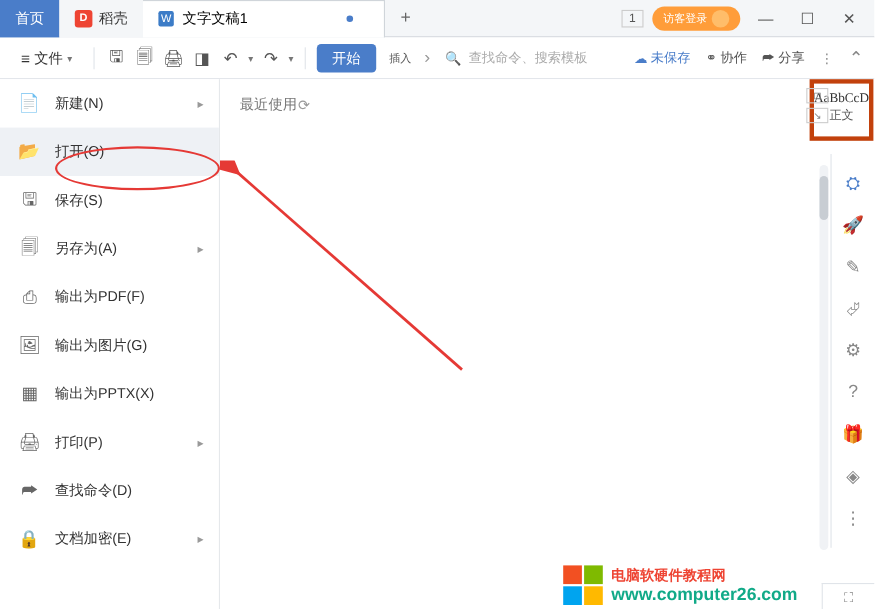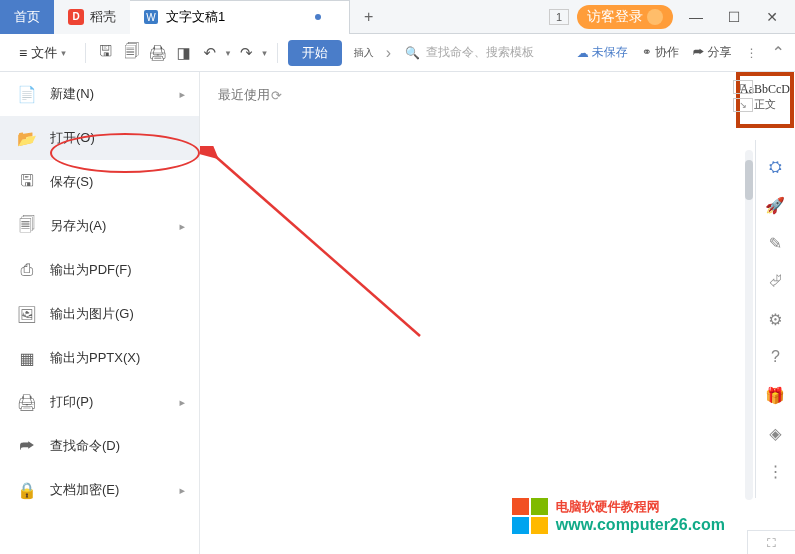--- a/index.html
+++ b/index.html
@@ -9,21 +9,21 @@
     .tab { height: 34px; display: flex; align-items: center; padding: 0 14px; font-size: 13px; position: relative; }
     .tab.home { background: #4a7dc9; color: #fff; }
     .tab.docker { background: #f4f6f8; color: #333; gap: 6px; }
     .docker-icon { width:16px; height:16px; background:#e43; border-radius:3px; display:inline-flex; align-items:center; justify-content:center; color:#fff; font-size:10px; font-weight:bold; }
     .tab.doc { background: #fff; border-top:1px solid #d0d5da; border-right:1px solid #d0d5da; gap:8px; min-width:220px; }
     .tab.doc .dot { width:6px; height:6px; background:#4a7dc9; border-radius:50%; position:absolute; right:28px; }
     .w-icon { width:14px; height:14px; background:#3c7cc7; color:#fff; font-size:10px; display:flex; align-items:center; justify-content:center; border-radius:2px; }
     .tab.add { padding:0 14px; color:#666; font-size:16px; }
     .titlebar-right { margin-left:auto; display:flex; align-items:center; gap:8px; padding-right:8px; }
     .pagenum { border:1px solid #ccc; padding:1px 6px; font-size:11px; color:#555; }
-    .login-pill { background:#ff9d3a; color:#fff; padding:3px 10px 3px 10px; border-radius:12px; font-size:14px; display:flex; align-items:center; gap:4px; }
+    .login-pill { background:#ff9d3a; color:#fff; padding:3px 10px 3px 10px; border-radius:12px; font-size:10px; display:flex; align-items:center; gap:4px; }
     .login-pill .avatar { width:16px; height:16px; background:#ffbd6a; border-radius:50%; display:inline-block; }
     .win-btn { width:30px; height:24px; display:flex; align-items:center; justify-content:center; color:#555; font-size:14px; }
     
     .toolbar { height: 38px; background:#fff; border-bottom:1px solid #e0e4e9; display:flex; align-items:center; padding:0 10px; gap:6px; }
     .file-btn { display:flex; align-items:center; gap:4px; padding:4px 8px; font-size:13px; color:#333; border:1px solid transparent; }
     .hamburger { font-size:14px; }
     .chev-down { font-size:9px; color:#777; }
     .tool-icon { width:20px; height:20px; display:flex; align-items:center; justify-content:center; color:#555; font-size:15px; }
     .divider { width:1px; height:20px; background:#e0e4e9; margin:0 4px; }
     .start-btn { background:#4a7dc9; color:#fff; padding:4px 14px; border-radius:4px; font-size:13px; }
@@ -56,21 +56,21 @@
     .side-strip { position:absolute; right:0; top:140px; width:40px; background:#fff; border-left:1px solid #e0e4e9; display:flex; flex-direction:column; align-items:center; gap:20px; padding:18px 0; }
     .side-icon { width:18px; height:18px; color:#888; font-size:16px; display:flex; justify-content:center; align-items:center; }
     .side-icon.blue { color:#4a7dc9; }
     
     .scrollbar-track { position:absolute; right:42px; top:150px; width:8px; height:350px; background:#f0f2f5; border-radius:4px; }
     .scrollbar-thumb { width:8px; height:40px; background:#c8cdd3; border-radius:4px; margin-top:10px; }
     
     .corner-icons { position:absolute; right:42px; top:80px; display:flex; flex-direction:column; gap:4px; }
     .corner-mini { width:20px; height:14px; border:1px solid #ccc; font-size:9px; display:flex; align-items:center; justify-content:center; color:#888; }
     
-    .watermark { position:absolute; bottom:20px; right:70px; display:flex; align-items:center; gap:8px; }
+    .watermark { position:absolute; bottom:4px; right:70px; display:flex; align-items:center; gap:8px; }
     .win-logo { width:36px; height:36px; display:grid; grid-template:1fr 1fr/1fr 1fr; gap:2px; }
     .win-logo div:nth-child(1){background:#f25022;} .win-logo div:nth-child(2){background:#7fba00;}
     .win-logo div:nth-child(3){background:#00a4ef;} .win-logo div:nth-child(4){background:#ffb900;}
     .wm-text { display:flex; flex-direction:column; font-size:13px; font-weight:bold; }
     .wm-text .cn { color:#e43; }
     .wm-text .url { color:#1a8; font-size:16px; }
     
     .bottom-bar { position:absolute; bottom:0; right:0; width:48px; height:24px; border-top:1px solid #e0e4e9; border-left:1px solid #e0e4e9; display:flex; align-items:center; justify-content:center; gap:8px; font-size:12px; color:#888; background:#fff; }
   </style>
 </head>

